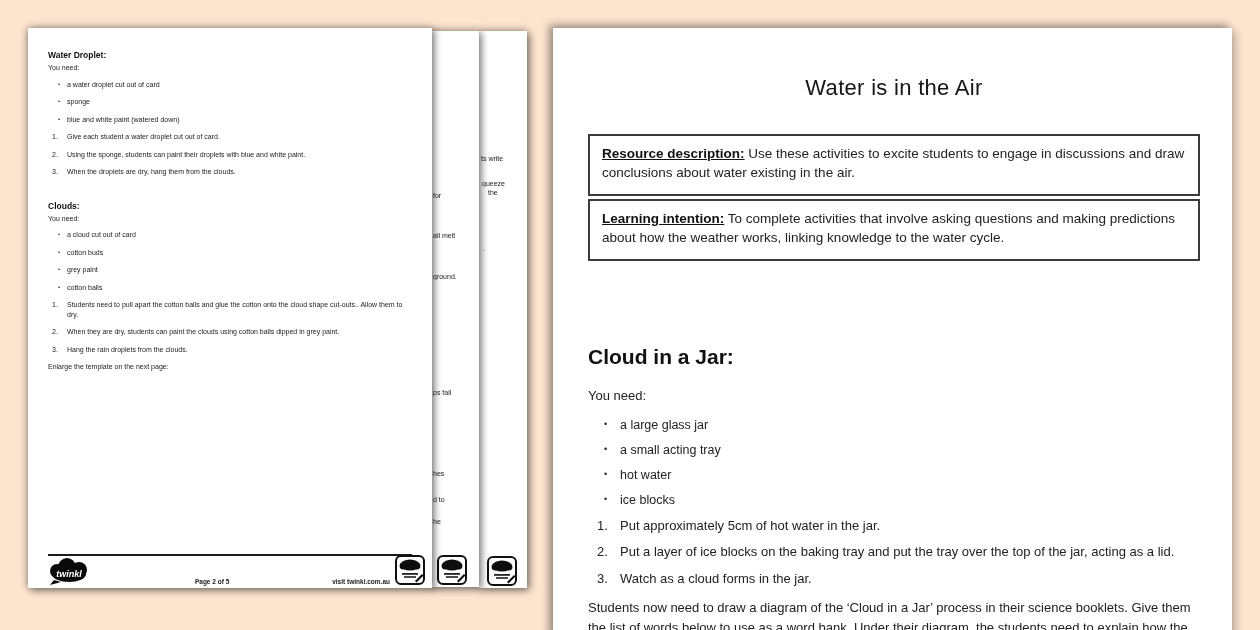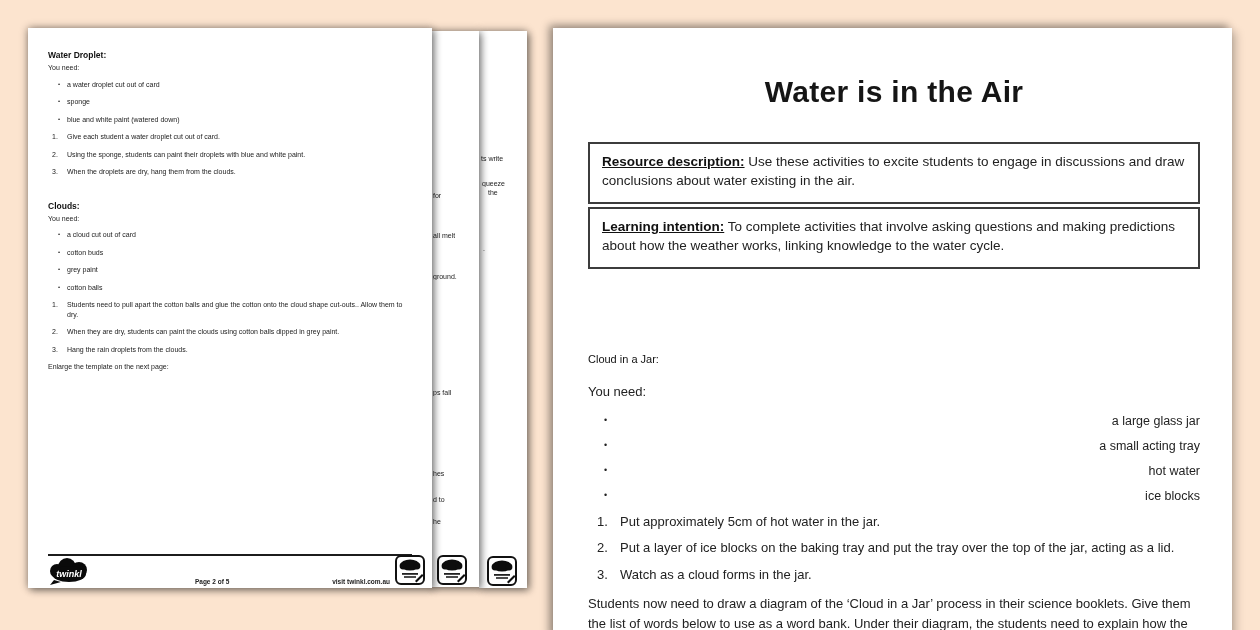--- a/index.html
+++ b/index.html
@@ -49,31 +49,31 @@
   .f2-0 { left:3px; top:161px; } .f2-1 { left:3px; top:201px; } .f2-2 { left:3px; top:242px; }
   .f2-3 { left:3px; top:358px; } .f2-4 { left:3px; top:439px; } .f2-5 { left:3px; top:465px; }
   .f2-6 { left:3px; top:487px; }
   .f3-0 { left:2px; top:124px; } .f3-1 { left:3px; top:149px; } .f3-2 { left:9px; top:158px; }
   .f3-3 { left:4px; top:214px; }
   .stack-badge { position:absolute; bottom:2px; }
   #page2 .stack-badge { left:7px; } #page3 .stack-badge { left:8px; }
 
   
   .rp-inner { padding:47px 32px 0 35px; }
-  .rp-title { text-align:center; font-size:30px; font-weight:bold; color:#151515; letter-spacing:.3px; }
+  .rp-title { text-align:center; font-size:22px; font-weight:normal; color:#151515; letter-spacing:.3px; }
   .rp-boxes { margin-top:33px; }
   .rp-box { border:2px solid #3c3c3c; padding:9px 12px 11px 12px;
     font-size:13.5px; line-height:1.4; color:#222; }
   .rp-box + .rp-box { margin-top:3px; }
   .rp-box b { color:#111;text-decoration:underline; }
   .rp-section { margin-top:84px; }
-  .rp-sec-head { font-size:11px; font-weight:normal; color:#111; }
+  .rp-sec-head { font-size:21px; font-weight:bold; color:#111; }
   .rp-sec-desc { font-size:13px; margin-top:4px; color:#222; }
   .rp-youneed { font-size:13px; margin-top:19px; color:#222; }
-  .rp-bullets { list-style:none; margin-top:16px; font-size:12.5px; color:#222;text-align:right; }
+  .rp-bullets { list-style:none; margin-top:16px; font-size:12.5px; color:#222; }
   .rp-bullets li { position:relative; padding-left:32px; margin-bottom:12.5px; line-height:1.0; }
   .rp-bullets li::before { content:"•"; position:absolute; left:16px; top:1px; font-size:9px; }
   .rp-steps { list-style:none; counter-reset:m; font-size:13px; color:#222; margin-top:13px; }
   .rp-steps li { counter-increment:m; position:relative; padding-left:32px; margin-bottom:12px; line-height:1.1; }
   .rp-steps li::before { content:counter(m) "."; position:absolute; left:9px; top:0; }
   .rp-closing { margin-top:10px; font-size:13px; line-height:1.55; color:#222; }
 
   
   svg { display:block; }
 </style>

